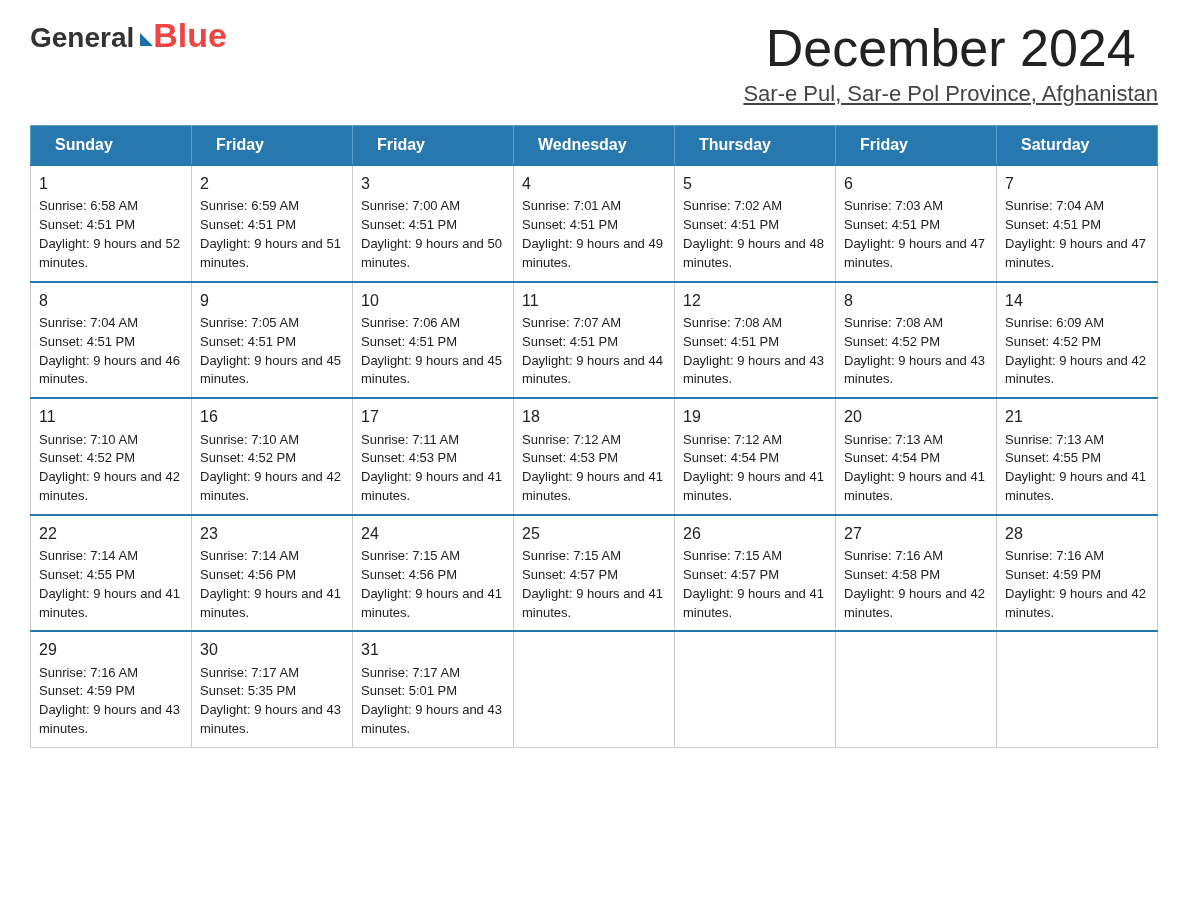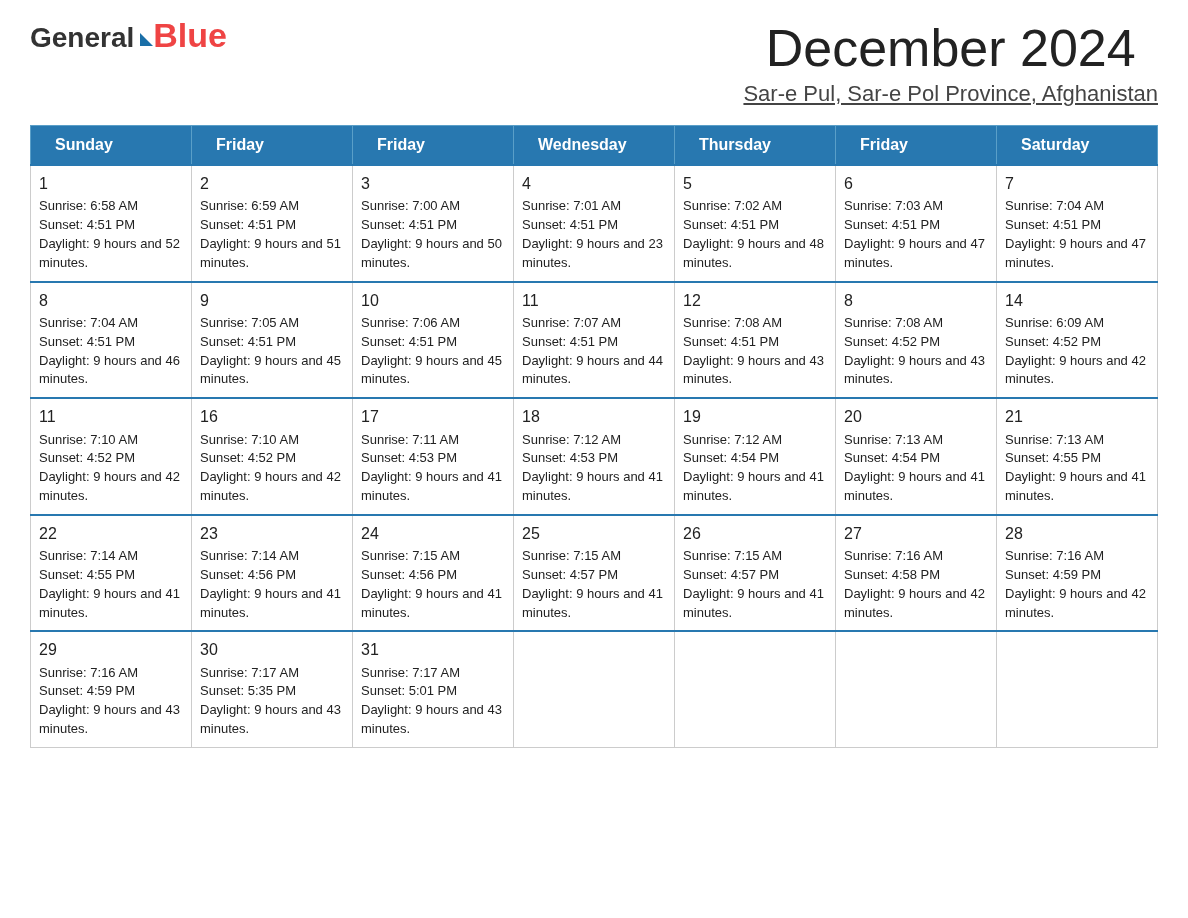--- a/index.html
+++ b/index.html
@@ -122,21 +122,21 @@
         <th>Thursday</th>
         <th>Friday</th>
         <th>Saturday</th>
       </tr>
   </thead>
   <tbody id="calendar-body">
   <tr class="top-border-row">
         <td><span class="day-num">1</span><span>Sunrise: 6:58 AM</span><br><span>Sunset: 4:51 PM</span><br><span>Daylight: 9 hours and 52 minutes.</span></td>
         <td><span class="day-num">2</span><span>Sunrise: 6:59 AM</span><br><span>Sunset: 4:51 PM</span><br><span>Daylight: 9 hours and 51 minutes.</span></td>
         <td><span class="day-num">3</span><span>Sunrise: 7:00 AM</span><br><span>Sunset: 4:51 PM</span><br><span>Daylight: 9 hours and 50 minutes.</span></td>
-        <td><span class="day-num">4</span><span>Sunrise: 7:01 AM</span><br><span>Sunset: 4:51 PM</span><br><span>Daylight: 9 hours and 23 minutes.</span></td>
+        <td><span class="day-num">4</span><span>Sunrise: 7:01 AM</span><br><span>Sunset: 4:51 PM</span><br><span>Daylight: 9 hours and 49 minutes.</span></td>
         <td><span class="day-num">5</span><span>Sunrise: 7:02 AM</span><br><span>Sunset: 4:51 PM</span><br><span>Daylight: 9 hours and 48 minutes.</span></td>
         <td><span class="day-num">6</span><span>Sunrise: 7:03 AM</span><br><span>Sunset: 4:51 PM</span><br><span>Daylight: 9 hours and 47 minutes.</span></td>
         <td><span class="day-num">7</span><span>Sunrise: 7:04 AM</span><br><span>Sunset: 4:51 PM</span><br><span>Daylight: 9 hours and 47 minutes.</span></td>
       </tr>
       <tr class="top-border-row">
         <td><span class="day-num">8</span><span>Sunrise: 7:04 AM</span><br><span>Sunset: 4:51 PM</span><br><span>Daylight: 9 hours and 46 minutes.</span></td>
         <td><span class="day-num">9</span><span>Sunrise: 7:05 AM</span><br><span>Sunset: 4:51 PM</span><br><span>Daylight: 9 hours and 45 minutes.</span></td>
         <td><span class="day-num">10</span><span>Sunrise: 7:06 AM</span><br><span>Sunset: 4:51 PM</span><br><span>Daylight: 9 hours and 45 minutes.</span></td>
         <td><span class="day-num">11</span><span>Sunrise: 7:07 AM</span><br><span>Sunset: 4:51 PM</span><br><span>Daylight: 9 hours and 44 minutes.</span></td>
         <td><span class="day-num">12</span><span>Sunrise: 7:08 AM</span><br><span>Sunset: 4:51 PM</span><br><span>Daylight: 9 hours and 43 minutes.</span></td>

